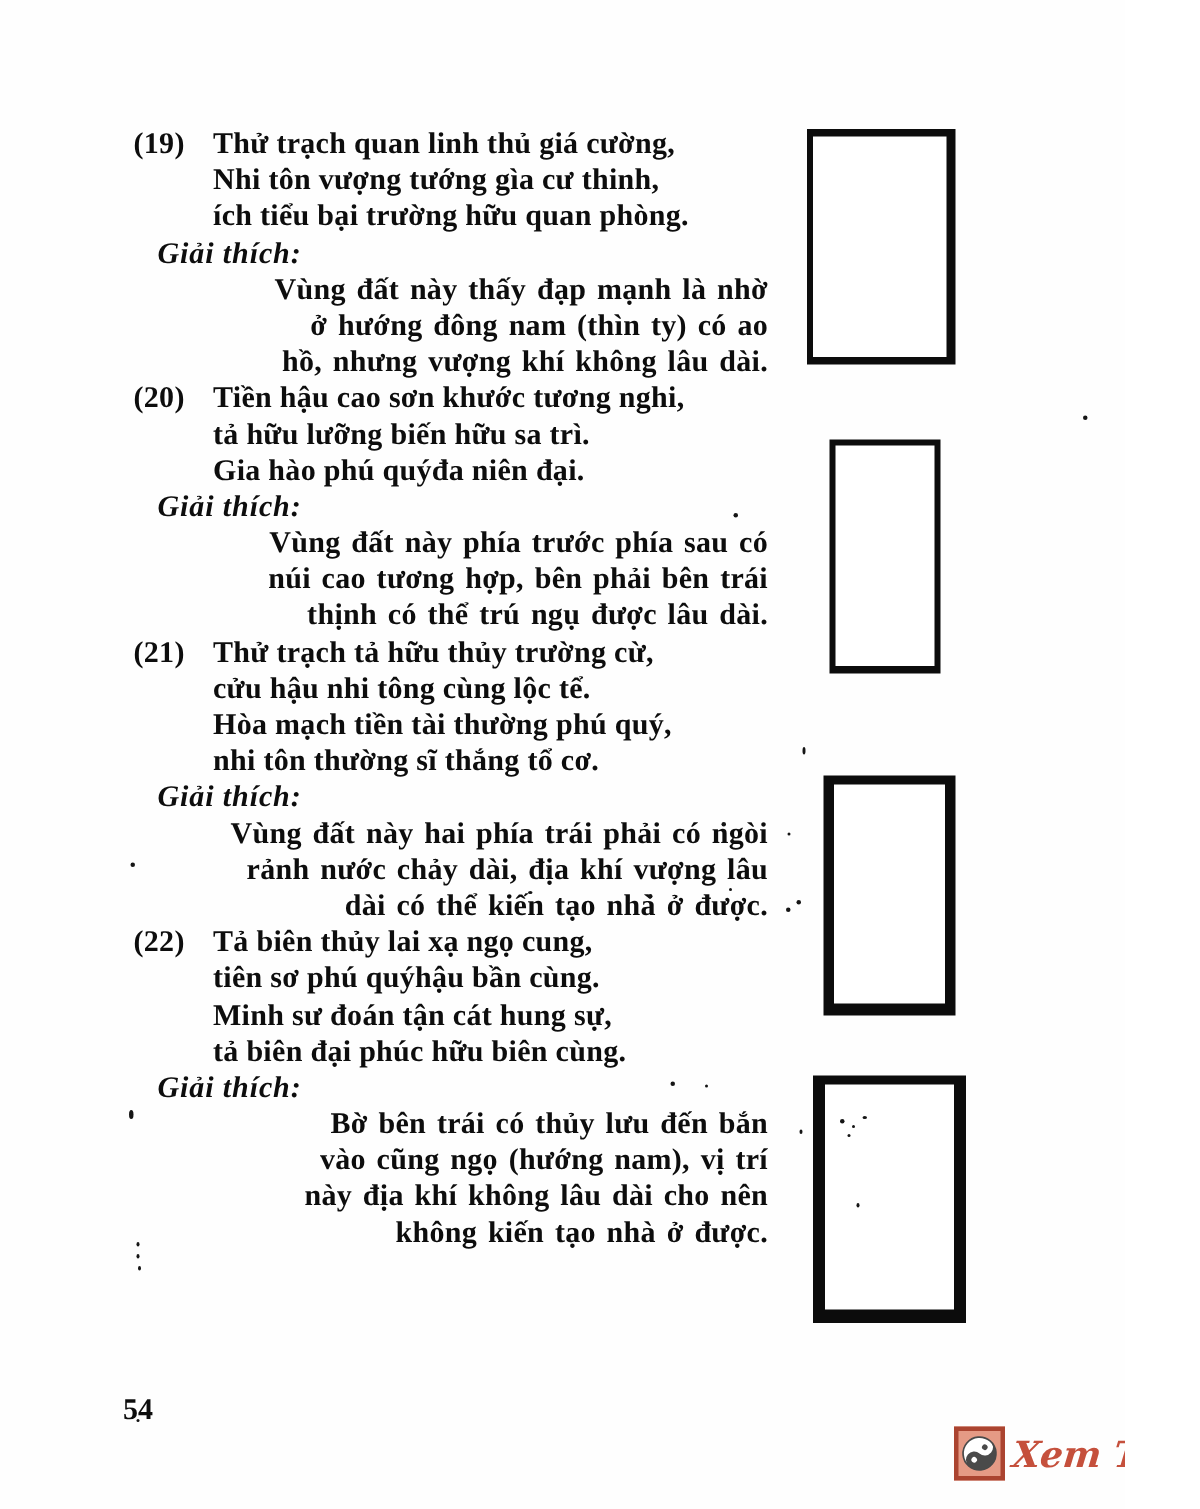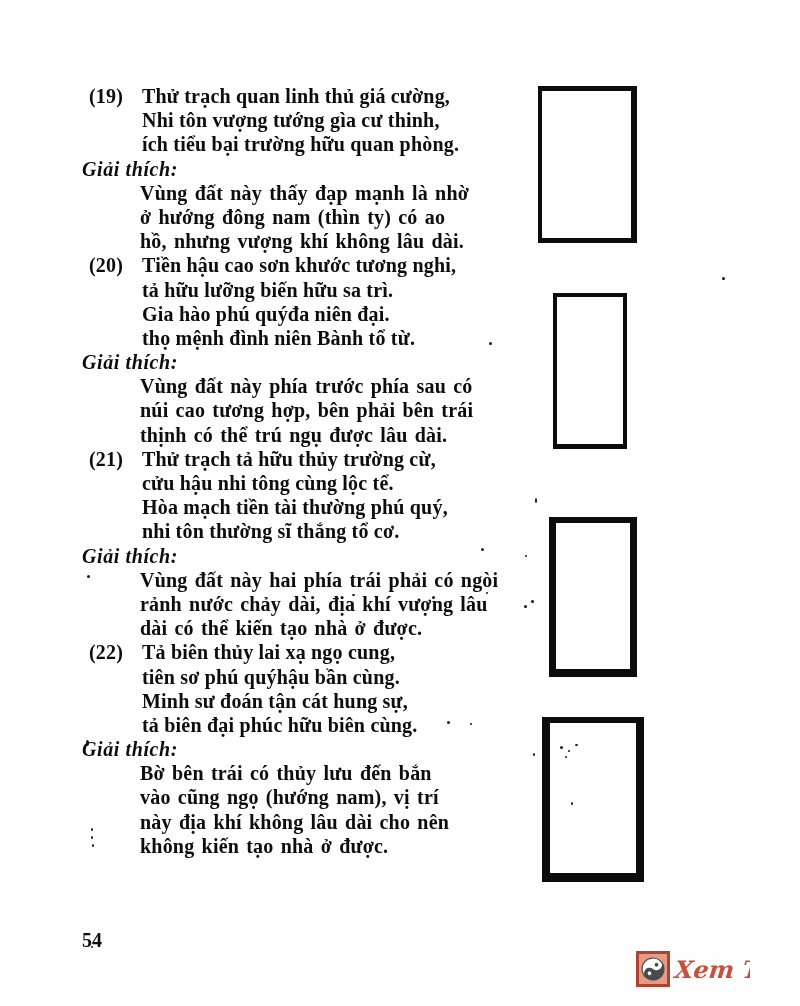--- a/index.html
+++ b/index.html
@@ -7,22 +7,22 @@
     position:relative; width:750px; height:1006px; background:#fefefe;
     overflow:hidden; font-family:"Liberation Serif", serif; color:#0d0d0d;
   }
   .text-col {
     position:absolute; left:82px; top:84px; width:430px;
     font-size:20px; font-weight:700; line-height:24.2px; letter-spacing:0.2px;
   }
   .line { position:relative; white-space:nowrap; height:24.2px; }
   .vf, .v { padding-left:60px; }
   .vf .num { position:absolute; left:7px; top:0; font-weight:700; }
-  .e  { padding-left:58px; word-spacing:2px; }
-  .gl { font-style:italic; font-weight:700; letter-spacing:0.6px; }
+  .e  { padding-left:58px; word-spacing:2px;text-align:right; }
+  .gl { font-style:italic; font-weight:700; letter-spacing:0.6px;margin-left:23px; }
   .rect { position:absolute; box-sizing:border-box; border-style:solid; border-color:#0c0c0c; background:#fff; }
   #r1 { left:538px; top:86px;  width:99px;  height:157px; border-width:5px 6px 5px 4px; }
   #r2 { left:553px; top:293px; width:74px;  height:156px; border-width:4px 4px 5px 4px; }
   #r3 { left:549px; top:517px; width:88px;  height:160px; border-width:6px 7px 8px 7px; }
   #r4 { left:542px; top:717px; width:102px; height:165px; border-width:6px 8px 9px 8px; }
   .pagenum { position:absolute; left:82px; top:929px; font-size:20px; font-weight:700; }
   .watermark { position:absolute; left:636px; top:950px; height:38px; display:flex; align-items:center; }
   .wm-icon { width:34px; height:36px; box-sizing:border-box; background:#e59a85;
     border:3px solid #ab4430; display:flex; align-items:center; justify-content:center; }
   .wm-text { margin-left:5px; font-family:"DejaVu Serif", serif; font-style:italic; font-weight:700;
@@ -40,21 +40,20 @@
     <div class="line v">Nhi tôn vượng tướng gìa cư thinh,</div>
     <div class="line v">ích tiểu bại trường hữu quan phòng.</div>
     <div class="line gl">Giải thích:</div>
     <div class="line e">Vùng đất này thấy đạp mạnh là nhờ</div>
     <div class="line e">ở hướng đông nam (thìn ty) có ao</div>
     <div class="line e">hồ, nhưng vượng khí không lâu dài.</div>
 
     <div class="line vf"><span class="num">(20)</span><span>Tiền hậu cao sơn khước tương nghi,</span></div>
     <div class="line v">tả hữu lưỡng biến hữu sa trì.</div>
     <div class="line v">Gia hào phú quýđa niên đại.</div>
-    <div class="line v">thọ mệnh đình niên Bành tổ từ.</div>
     <div class="line gl">Giải thích:</div>
     <div class="line e">Vùng đất này phía trước phía sau có</div>
     <div class="line e">núi cao tương hợp, bên phải bên trái</div>
     <div class="line e">thịnh có thể trú ngụ được lâu dài.</div>
 
     <div class="line vf"><span class="num">(21)</span><span>Thử trạch tả hữu thủy trường cừ,</span></div>
     <div class="line v">cửu hậu nhi tông cùng lộc tể.</div>
     <div class="line v">Hòa mạch tiền tài thường phú quý,</div>
     <div class="line v">nhi tôn thường sĩ thắng tổ cơ.</div>
     <div class="line gl">Giải thích:</div>

